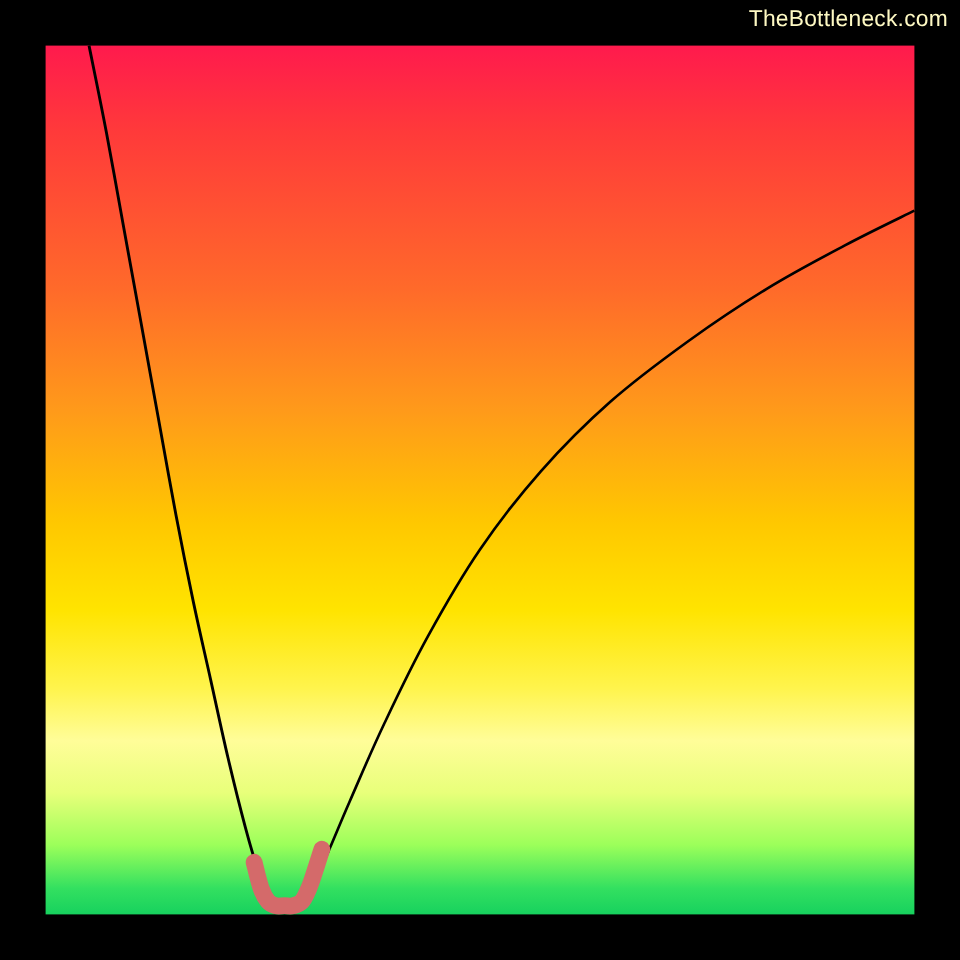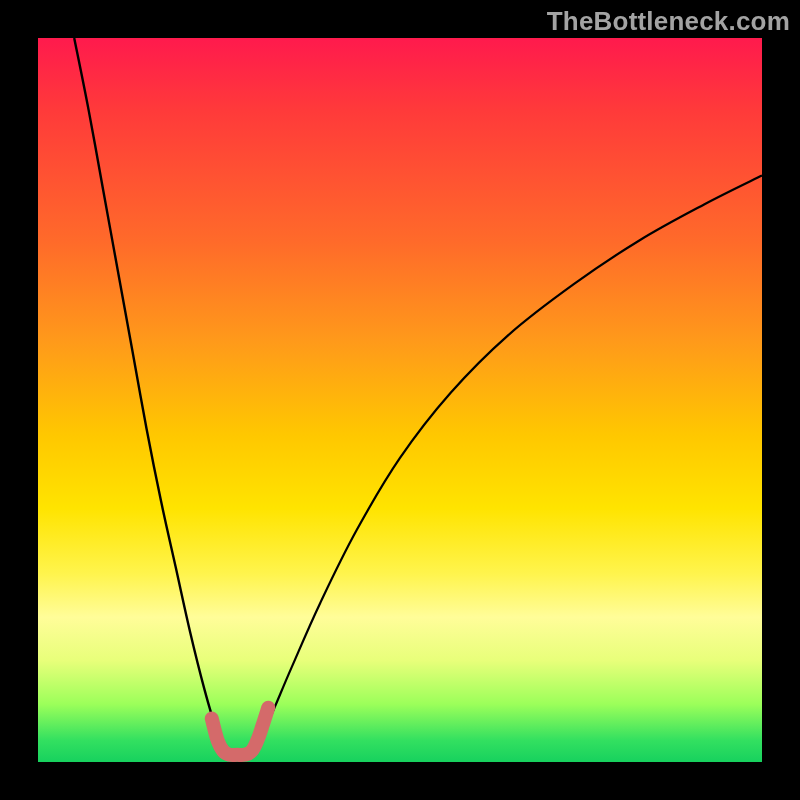--- a/index.html
+++ b/index.html
@@ -38,24 +38,24 @@
       #e8ff7a 86%,
       #9cff5a 92%,
       #33e060 97%,
       #17d15e 100%
     );
   }
   .watermark {
     position: absolute;
     top: 6px;
     right: 10px;
-    color: #a3a3a3;
-    font-size: 26px;
+    color: #fef9c3;
+    font-size: 19px;
     letter-spacing: 0.2px;
-    font-weight: 700;
+    font-weight: 400;
     user-select: none;
   }
   svg.curves {
     position: absolute;
     left: 0;
     top: 0;
     width: 724px;
     height: 724px;
     overflow: visible;
   }

